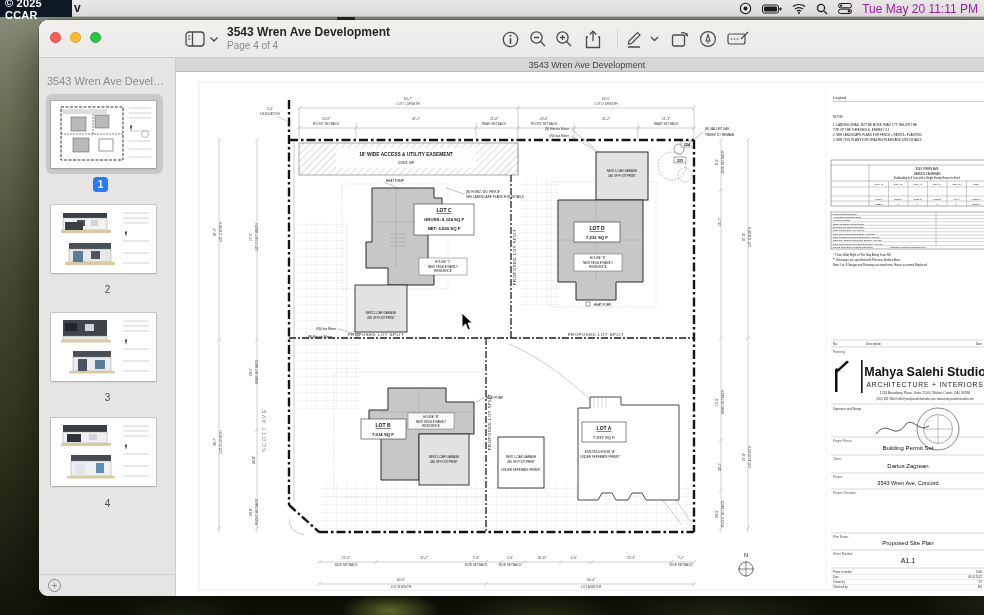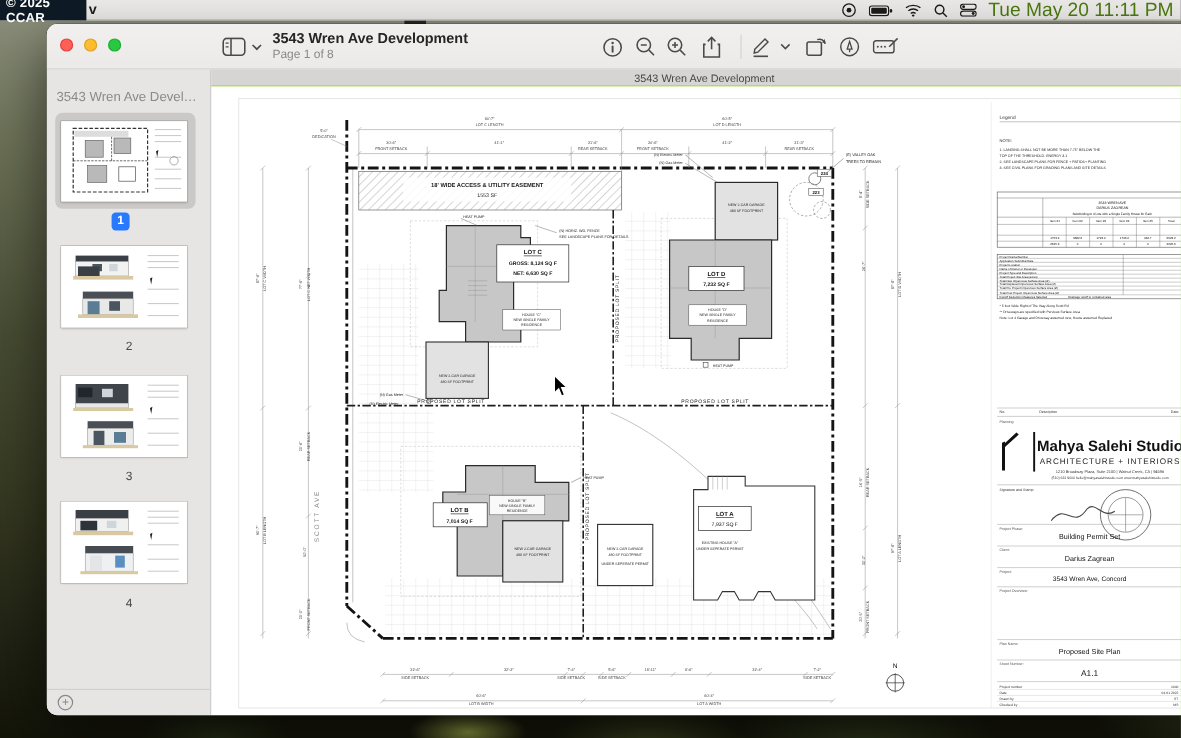--- a/index.html
+++ b/index.html
@@ -30,21 +30,21 @@
   #menubar { position:absolute; left:0; top:0; width:984px; height:17px;
     background:#efedec; border-bottom:1px solid #c9c7c5; display:flex; align-items:center;
     font-size:12px; color:#1d1c1b; }
   #watermark { position:absolute; left:0; top:0; width:72px; height:17px; background:#0e1b26;
     color:#fff; font-weight:bold; font-size:11px; display:flex; align-items:center; padding-left:5px; letter-spacing:.2px; }
   #appfrag { position:absolute; left:74px; top:1px; font-weight:bold; font-size:12px; }
   .menus { position:absolute; left:86px; top:0; height:17px; display:flex; align-items:center; gap:0; }
   .menus span { padding:0 10px; }
   #menu-right { position:absolute; right:6px; top:0; height:17px; display:flex; align-items:center; gap:10px; }
   #menu-right svg { display:block; }
-  #clock { font-size:16px; color:#4d7c0f; }
+  #clock { font-size:12px; color:#a21caf; }
 
   
   #window { position:absolute; left:8px; top:20px; width:959px; height:576px;
     border-radius:9px; overflow:hidden; background:#fff;
     box-shadow:0 18px 45px rgba(0,0,0,.55), 0 0 0 0.5px rgba(0,0,0,.35);margin-left:31px; }
 
   #toolbar { position:absolute; left:0; top:0; width:959px; height:38px;
     background:linear-gradient(#f2f0ef,#ecEAe9); background-color:#f0eeed;
     border-bottom:1px solid #cfcdcc; }
   .tl { position:absolute; top:12px; width:11px; height:11px; border-radius:50%; }
@@ -175,21 +175,21 @@
           </svg>
       </div>
       <div class="tbtn" style="left:170px;">
         <svg width="10" height="7" viewBox="0 0 10 7">
             <path d="M1.5 1.5 L5 5 L8.5 1.5" fill="none" stroke="#4c4a49" stroke-width="1.4"></path>
           </svg>
       </div>
 
       <div id="win-title">
         <div class="t">3543 Wren Ave Development</div>
-        <div class="s">Page 1 of 8</div>
+        <div class="s">Page 4 of 4</div>
       </div>
 
       <div class="tbtn" style="left:463px;">
         <svg width="17" height="17" viewBox="0 0 17 17">
             <circle cx="8.5" cy="8.5" r="7.2" fill="none" stroke="#4c4a49" stroke-width="1.3"></circle>
             <circle cx="8.5" cy="4.8" r="1" fill="#4c4a49"></circle>
             <rect x="7.7" y="7" width="1.6" height="6" rx="0.8" fill="#4c4a49"></rect>
           </svg>
       </div>
       <div class="tbtn" style="left:490px;">

